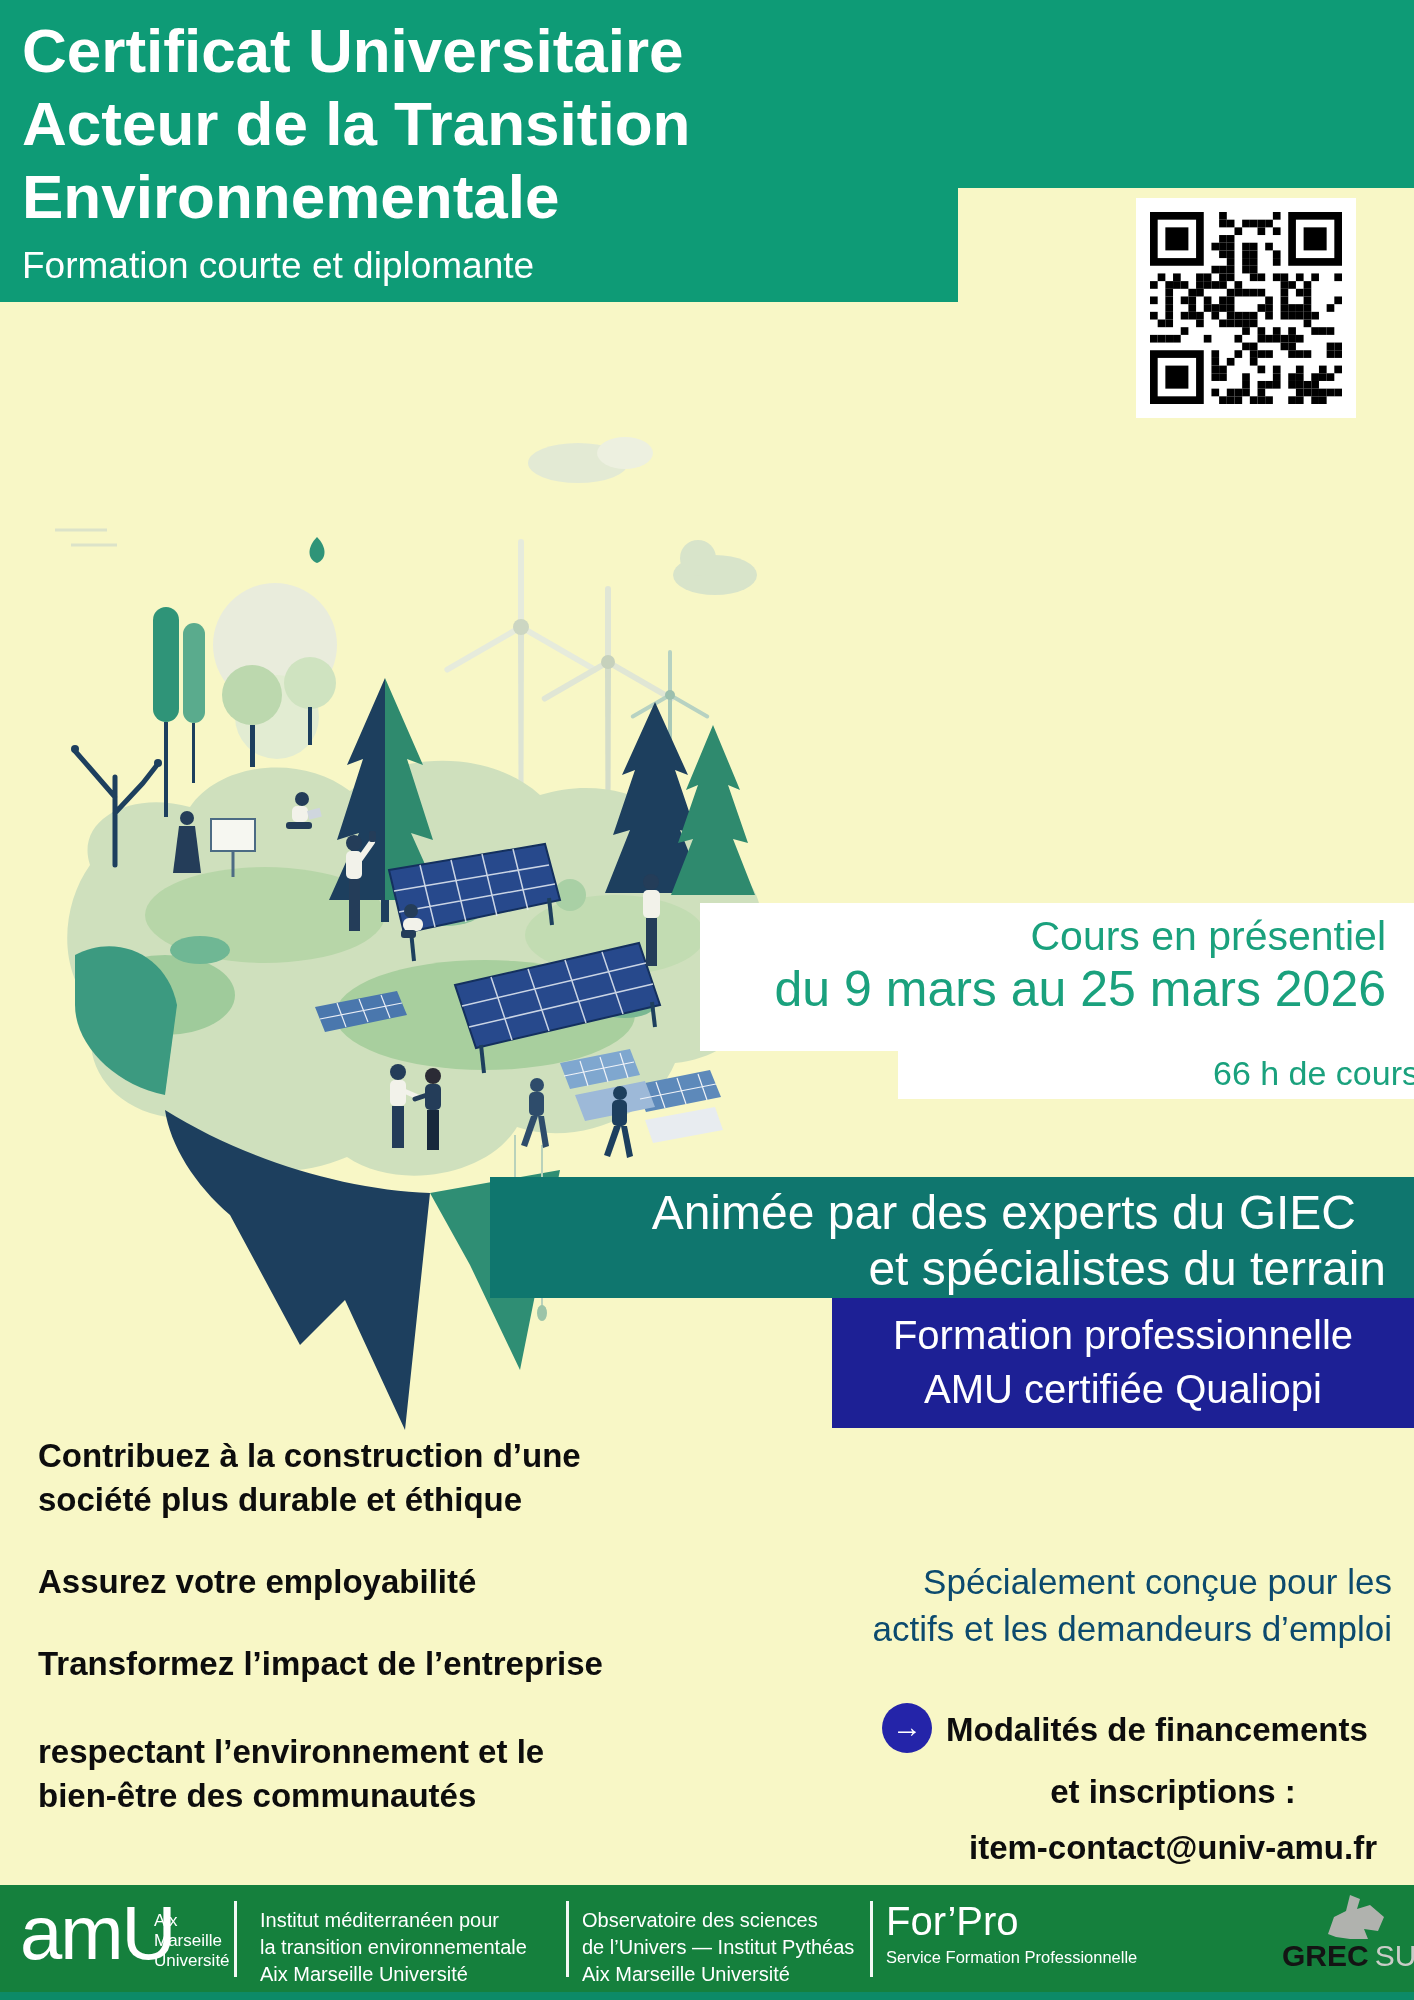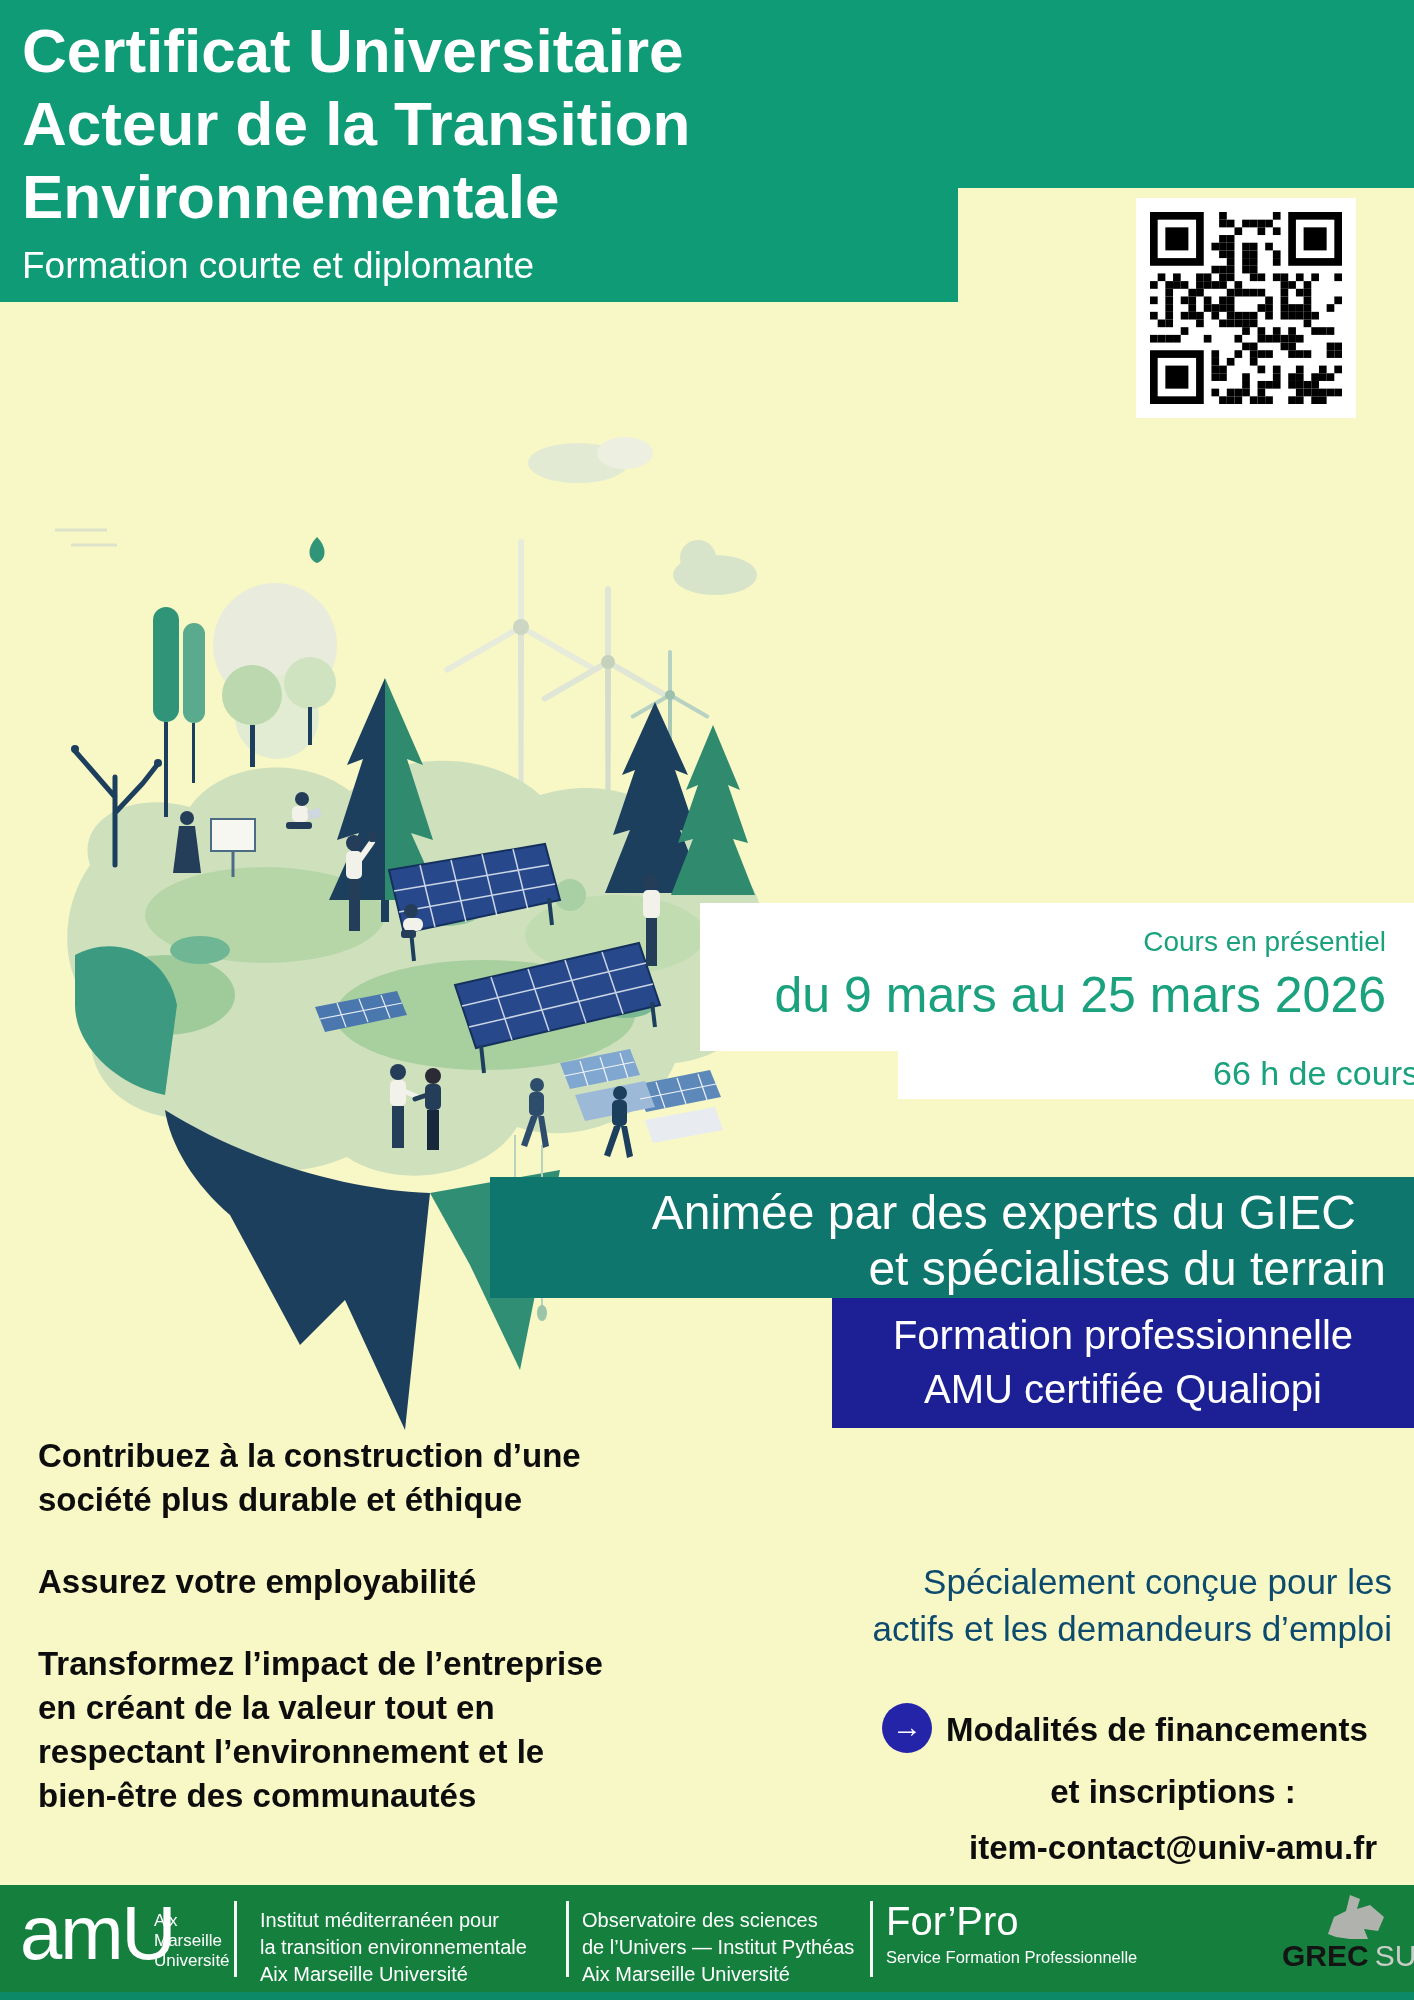--- a/index.html
+++ b/index.html
@@ -12,21 +12,21 @@
   
   .green-top{left:0;top:0;width:1414px;height:188px;background:#0e9b76;}
   .green-left{left:0;top:0;width:958px;height:302px;background:#0e9b76;}
   .title{left:22px;top:14px;color:#ffffff;font-weight:bold;font-size:62px;line-height:73px;white-space:nowrap;}
   .subtitle{left:22px;top:245px;color:#ffffff;font-size:37px;line-height:42px;white-space:nowrap;font-weight:400;}
   .qr-box{left:1136px;top:198px;width:220px;height:220px;background:#ffffff;}
   .qr-box svg{position:absolute;left:14px;top:14px;}
   
   .course-main{left:700px;top:903px;width:714px;height:148px;background:#ffffff;
     text-align:right;padding:0;box-sizing:border-box;}
-  .course-line1{display:block;margin:16px 28px 0 0;color:#1aa17d;font-size:28px;line-height:46px;font-weight:400;}
+  .course-line1{display:block;margin:10px 28px 0 0;color:#1aa17d;font-size:41px;line-height:46px;font-weight:400;}
   .course-line2{display:block;margin:2px 28px 0 0;color:#1aa17d;font-size:50px;line-height:56px;font-weight:400;}
   .course-sub{left:898px;top:1051px;width:549px;height:48px;background:#ffffff;text-align:right;box-sizing:border-box;}
   .course-line3{display:block;margin:2px 28px 0 0;color:#1aa17d;font-size:34px;line-height:40px;font-weight:400;}
   
   .experts-a{left:490px;top:1177px;width:924px;height:121px;background:#0f766e;color:#fff;
     text-align:right;box-sizing:border-box;padding:8px 28px 0 0;}
   .experts-a .l1{display:block;font-size:48px;line-height:56px;margin-right:30px;font-weight:400;}
   .experts-a .l2{display:block;font-size:48px;line-height:56px;font-weight:400;}
   .experts-b{left:832px;top:1298px;width:582px;height:130px;background:#1d2095;color:#fff;
     text-align:center;box-sizing:border-box;padding-top:10px;}
@@ -471,21 +471,21 @@
   <div class="abs benefits">
     <p>
       <span>Contribuez à la construction d’une</span><br>
       <span>société plus durable et éthique</span>
     </p>
     <p>
       <span>Assurez votre employabilité</span>
     </p>
     <p>
       <span>Transformez l’impact de l’entreprise</span><br>
-      <span>en créant de la valeur tout en</span><br>
+      <br>
       <span>respectant l’environnement et le</span><br>
       <span>bien-être des communautés</span>
     </p>
   </div>
 
   <div class="abs audience">
     <span>Spécialement conçue pour les</span><br>
     <span>actifs et les demandeurs d’emploi</span>
   </div>
 

